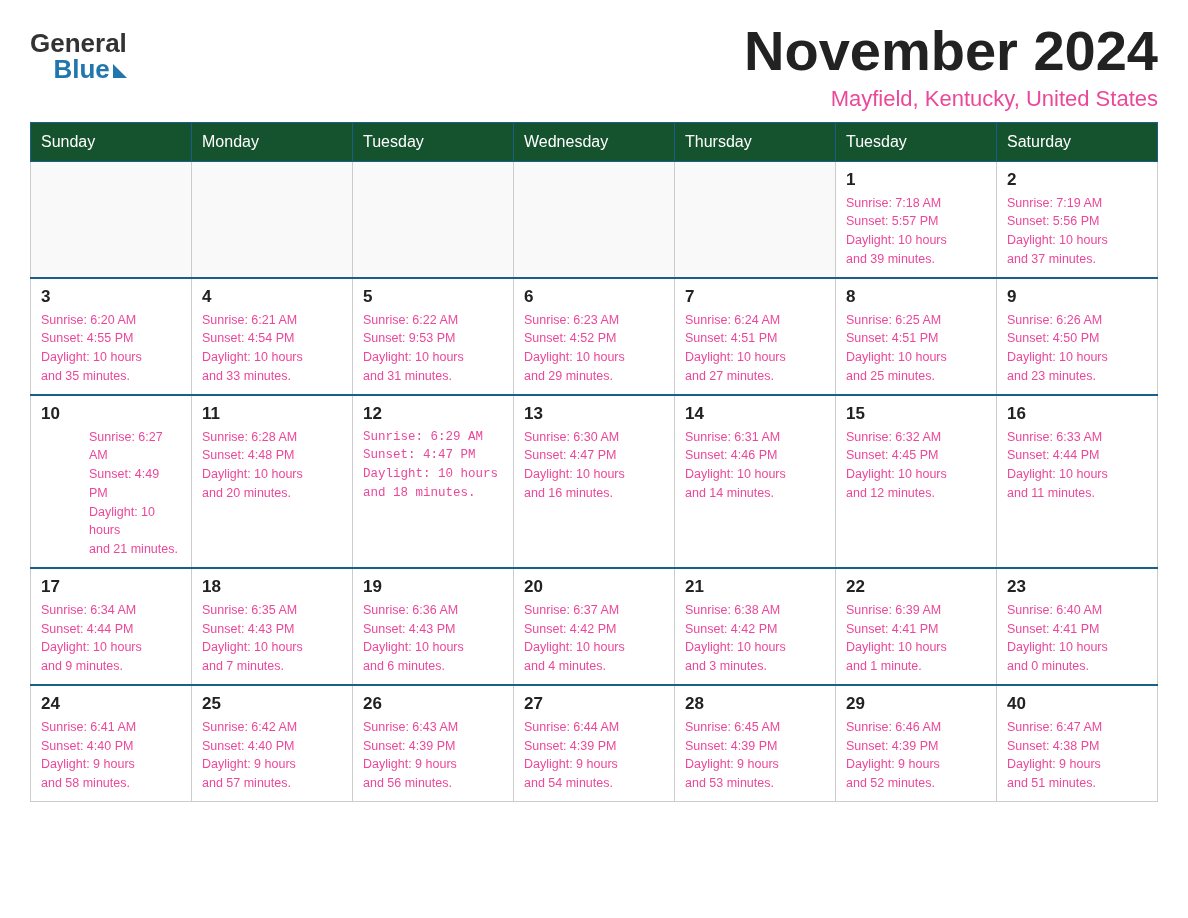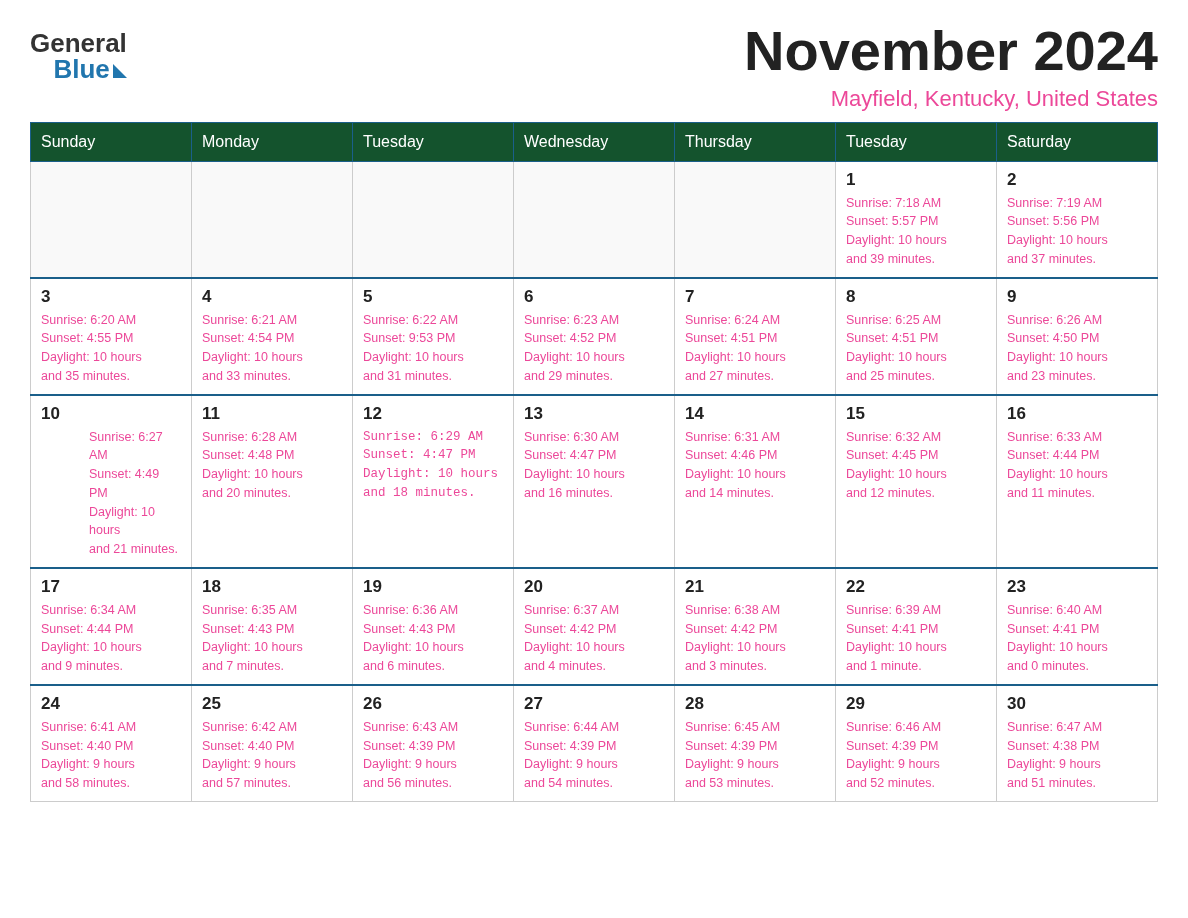--- a/index.html
+++ b/index.html
@@ -345,21 +345,21 @@
 and 53 minutes.</div>
         </td>
         <td>
           <span class="day-num">29</span>
           <div class="day-info" style="white-space: pre-line;">Sunrise: 6:46 AM
 Sunset: 4:39 PM
 Daylight: 9 hours
 and 52 minutes.</div>
         </td>
         <td>
-          <span class="day-num">30</span>
+          <span class="day-num">40</span>
           <div class="day-info" style="white-space: pre-line;">Sunrise: 6:47 AM
 Sunset: 4:38 PM
 Daylight: 9 hours
 and 51 minutes.</div>
         </td>
       </tr>
     </tbody>
 </table>
 
 </body></html>

